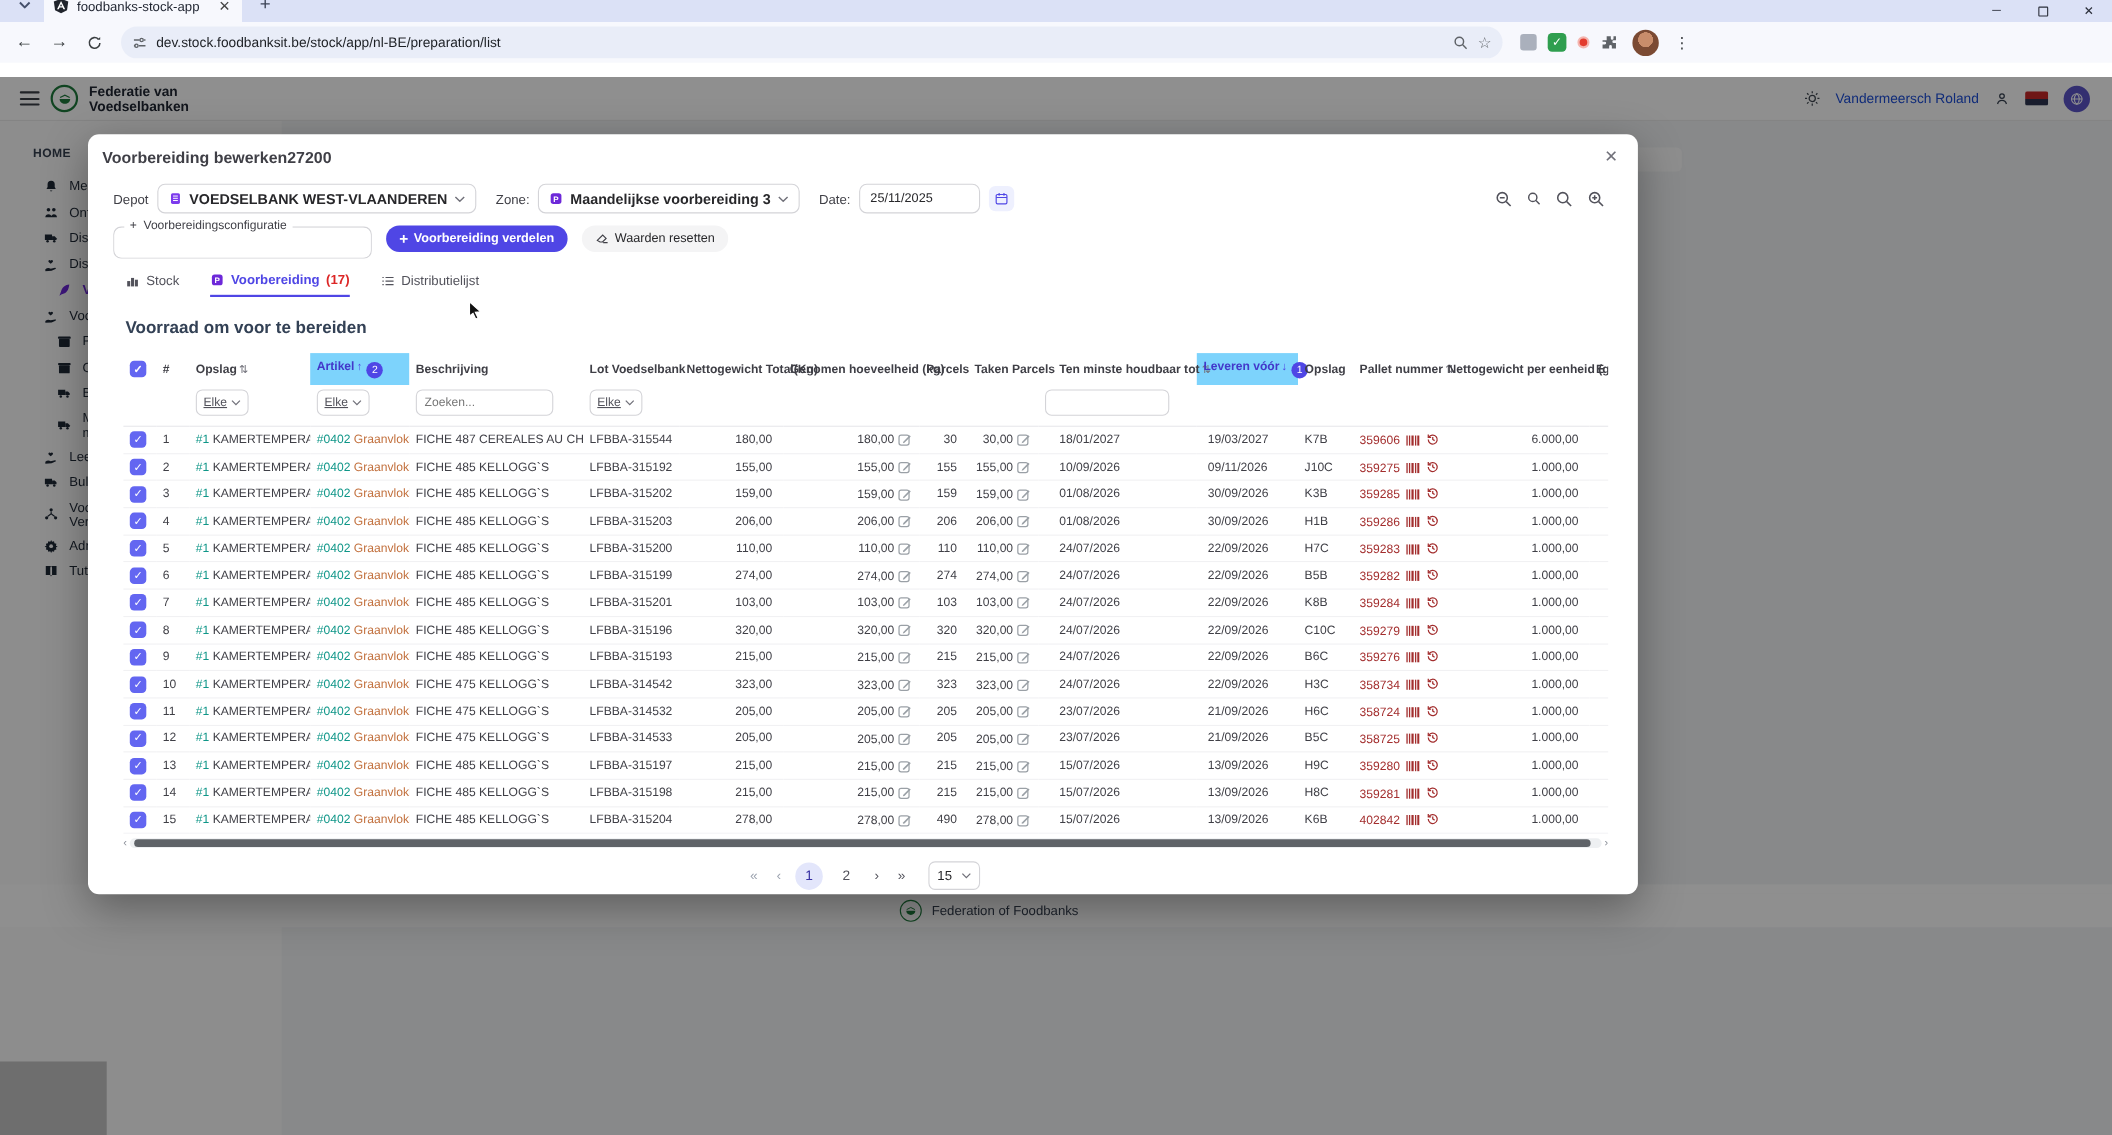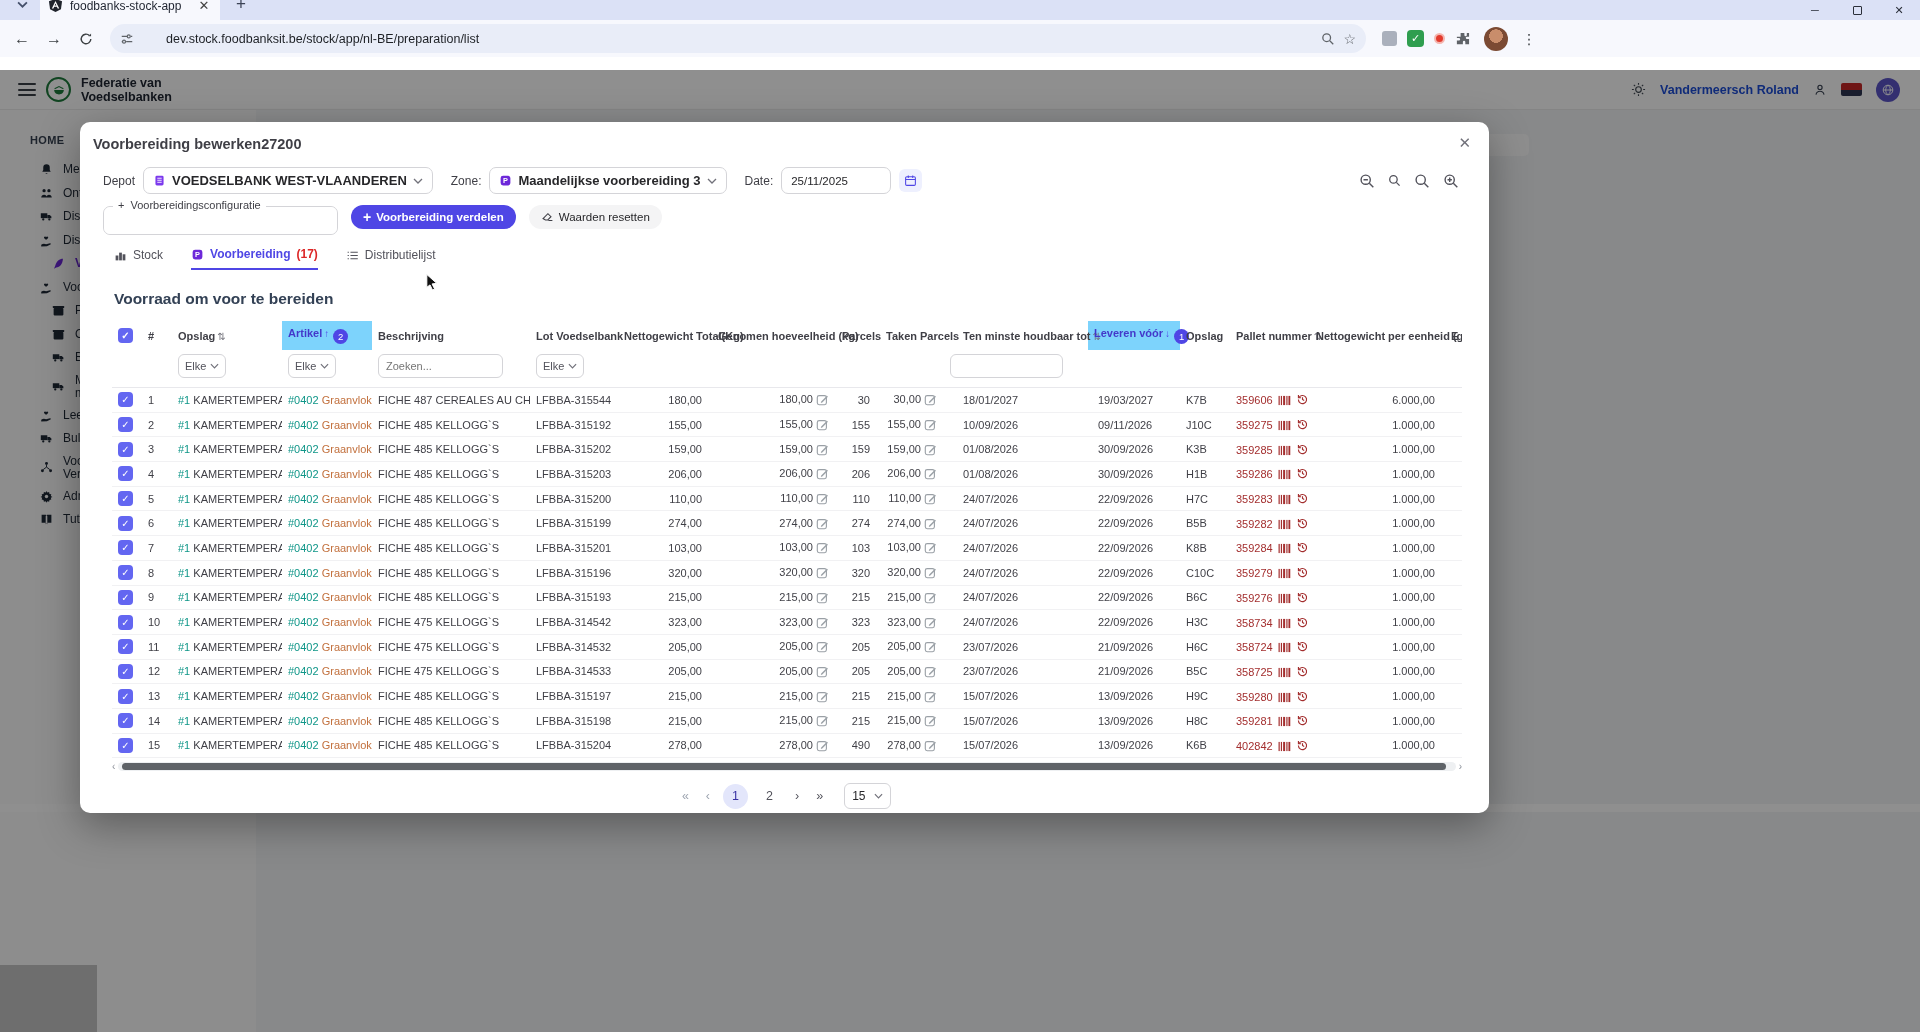--- a/index.html
+++ b/index.html
@@ -14,39 +14,39 @@
   .tab { width:180px; height:29px; background:#f7f8fd; border-radius:9px 9px 0 0; display:flex; align-items:center; padding:0 8px; gap:7px; }
   .tab-title { font-size:12px; color:#1f2430; flex:1; white-space:nowrap; overflow:hidden; }
   .tab-close { color:#444; font-size:13px; width:16px; height:16px; display:flex; align-items:center; justify-content:center; border-radius:50%; }
   .newtab { width:26px; height:26px; margin:0 0 3px 8px; display:flex; align-items:center; justify-content:center; font-size:17px; color:#3c4356; }
   .win-controls { margin-left:auto; display:flex; align-self:stretch; align-items:center; }
   .win-btn { width:42px; height:33px; display:flex; align-items:center; justify-content:center; color:#2b2f3a; font-size:11px; }
   .win-btn .sq { width:9px; height:9px; border:1.2px solid #2b2f3a; border-radius:1px; display:inline-block; }
   .toolbar { height:37px; background:#f7f8fd; display:flex; align-items:center; padding:0 8px; gap:4px; }
   .nav-btn { width:28px; height:28px; display:flex; align-items:center; justify-content:center; color:#3c4043; font-size:16px; border-radius:50%; }
   .url-pill { height:29px; background:#e9edf8; border-radius:15px; flex:0 0 1256px; display:flex; align-items:center; padding:0 10px; gap:8px; margin-left:6px; }
-  .url-text { font-size:12.5px; color:#1d2025; flex:1; white-space:nowrap; overflow:hidden;margin-left:24px; }
+  .url-text { font-size:12.5px; color:#1d2025; flex:1; white-space:nowrap; overflow:hidden; }
   .pill-ic { display:flex; align-items:center; color:#5f6368; }
   .star { font-size:14px; color:#5f6368; }
   .ext-zone { display:flex; align-items:center; gap:10px; margin-left:12px; }
   .ext-check { width:17px; height:17px; background:#2f9e4f; border-radius:4px; display:flex; align-items:center; justify-content:center; color:#fff; font-size:11px; }
   .rec-dot { width:11px; height:11px; background:#e33b2e; border-radius:50%; border:2px solid #f4b6b0; }
   .ext-generic { width:15px; height:15px; background:#aab0bc; border-radius:3px; }
   .avatar-browser { width:24px; height:24px; border-radius:50%; margin-left:10px;
     background:radial-gradient(circle at 50% 38%, #c98d6b 0 35%, #7b4a33 36% 100%); }
   .kebab { font-size:14px; color:#3c4043; margin:0 6px 0 10px; }
 
   
   #page { position:absolute; top:70px; left:0; width:1920px; height:962px; background:#fff; }
   .app-header { position:absolute; top:0; left:0; right:0; height:40px; background:#fff; display:flex; align-items:center; border-bottom:1px solid #ececec; }
   .burger { width:18px; margin-left:18px; display:flex; flex-direction:column; gap:3.5px; }
   .burger i { height:2px; background:#3a3f46; border-radius:1px; }
   .app-logo { width:25px; height:25px; border-radius:50%; border:2px solid #1d7a3b; margin-left:10px; display:flex; align-items:center; justify-content:center; color:#1d7a3b; }
   .app-title { margin-left:10px; font-size:12.5px; font-weight:700; color:#202733; line-height:14px; }
-  .hdr-right { margin-left:auto; display:flex; align-items:center; gap:14px; padding-right:20px;font-weight:bold; }
+  .hdr-right { margin-left:auto; display:flex; align-items:center; gap:14px; padding-right:20px; }
   .sun-ic { color:#3f4750; display:flex; }
   .user-link { font-size:12.5px; color:#1d4ed8; }
   .person-ic { color:#374151; display:flex; }
   .flag { width:21px; height:13px; border-radius:2px; overflow:hidden; display:flex; flex-direction:column; }
   .flag .f1 { flex:1; background:#c62828; } .flag .f2 { flex:1; background:#2d3550; }
   .avatar-app { width:24px; height:24px; border-radius:50%; background:#5b55c8; display:flex; align-items:center; justify-content:center; color:#fff; }
 
   .sidebar { position:absolute; top:40px; left:0; width:256px; bottom:0; background:#fbfbfb; padding-top:24px; }
   .sb-section { font-size:11px; font-weight:700; color:#374151; letter-spacing:.4px; margin:0 0 12px 30px; }
   .sb-item { display:flex; align-items:center; gap:9px; padding:4px 0 4px 40px; min-height:23.5px; font-size:12px; color:#1f2937; }
@@ -95,21 +95,21 @@
 
   .tbl-wrap { margin-left:32px; width:1350px; overflow:hidden; }
   table { border-collapse:collapse; table-layout:fixed; width:1408px; }
   th { font-size:11px; font-weight:700; color:#3f3f46; text-align:left; padding:6px 4px 6px 6px; white-space:nowrap; height:26px; }
   th.hl { background:#7dd3fc; color:#4338ca; }
   .sort { color:#71717a; font-size:10px; margin-left:2px; font-weight:400; }
   th.hl .sort { color:#4f46e5; }
   .badge { display:inline-flex; width:15px; height:15px; border-radius:50%; background:#4f46e5; color:#fff; font-size:9.5px; align-items:center; justify-content:center; margin-left:4px; vertical-align:-3px; font-weight:400; }
   .cb { width:15px; height:15px; border-radius:4px; background:#6366f1; color:#fff; font-size:10px; display:inline-flex; align-items:center; justify-content:center; }
   tr.filters td { padding:4px 4px 9px 6px; border-bottom:1px solid #e8e8ec; }
-  .fselect { width:48px; height:24px; border:1px solid #d4d4d8; border-radius:6px; display:inline-flex; align-items:center; justify-content:space-between; padding:0 6px; font-size:11px; color:#52525b; background:#fff; }
+  .fselect { width:48px; height:24px; border:1px solid #d4d4d8; border-radius:6px; display:inline-flex; align-items:center; justify-content:space-between; padding:0 6px; font-size:11px; color:#52525b; background:#fff;text-decoration:underline; }
   .finput { height:24px; border:1px solid #d4d4d8; border-radius:6px; font-size:11px; color:#52525b; padding:0 7px; font-family:"Liberation Sans",sans-serif; }
   tbody td { font-size:11px; color:#3f3f46; padding:0 4px 0 6px; height:24.7px; border-bottom:1px solid #f1f1f3; white-space:nowrap; overflow:hidden; }
   td.num { text-align:right; padding-right:10px; }
   td:nth-child(8), td:nth-child(10) { padding-right:7px; }
   td:nth-child(11), th:nth-child(11) { padding-left:19px; }
   td:nth-child(12) { padding-left:10px; }
   .tag { color:#0f9688; }
   .art-name { color:#c2703d; }
   .edit { display:inline-flex; margin-left:3px; vertical-align:-3px; }
   .plink { color:#a32e2e; }
@@ -392,20 +392,29 @@
             <span class="sb-lb">Tutori</span>
           </div>
         </div>
     </div>
 
     <div class="content">
       <div class="peek-card"></div>
     </div>
 
     <div class="strip"></div>
+    <div class="page-footer">
+      <span class="footer-logo">
+        <svg width="12" height="12" viewBox="0 0 16 16">
+            <path d="M2.5 8c0 3 2.5 5 5.5 5s5.5-2 5.5-5z" fill="currentColor"></path>
+            <path d="M3 6.5L8 4l5 2.5" fill="none" stroke="currentColor" stroke-width="1.2"></path>
+          </svg>
+      </span>
+      <span class="footer-text">Federation of Foodbanks</span>
+    </div>
     <div class="sb-footer-block"></div>
 
     <div id="overlay"></div>
 
     <div id="modal">
       <div class="m-header">
         <span class="m-title">Voorbereiding bewerken27200</span>
         <span class="m-close">✕</span>
       </div>
 

